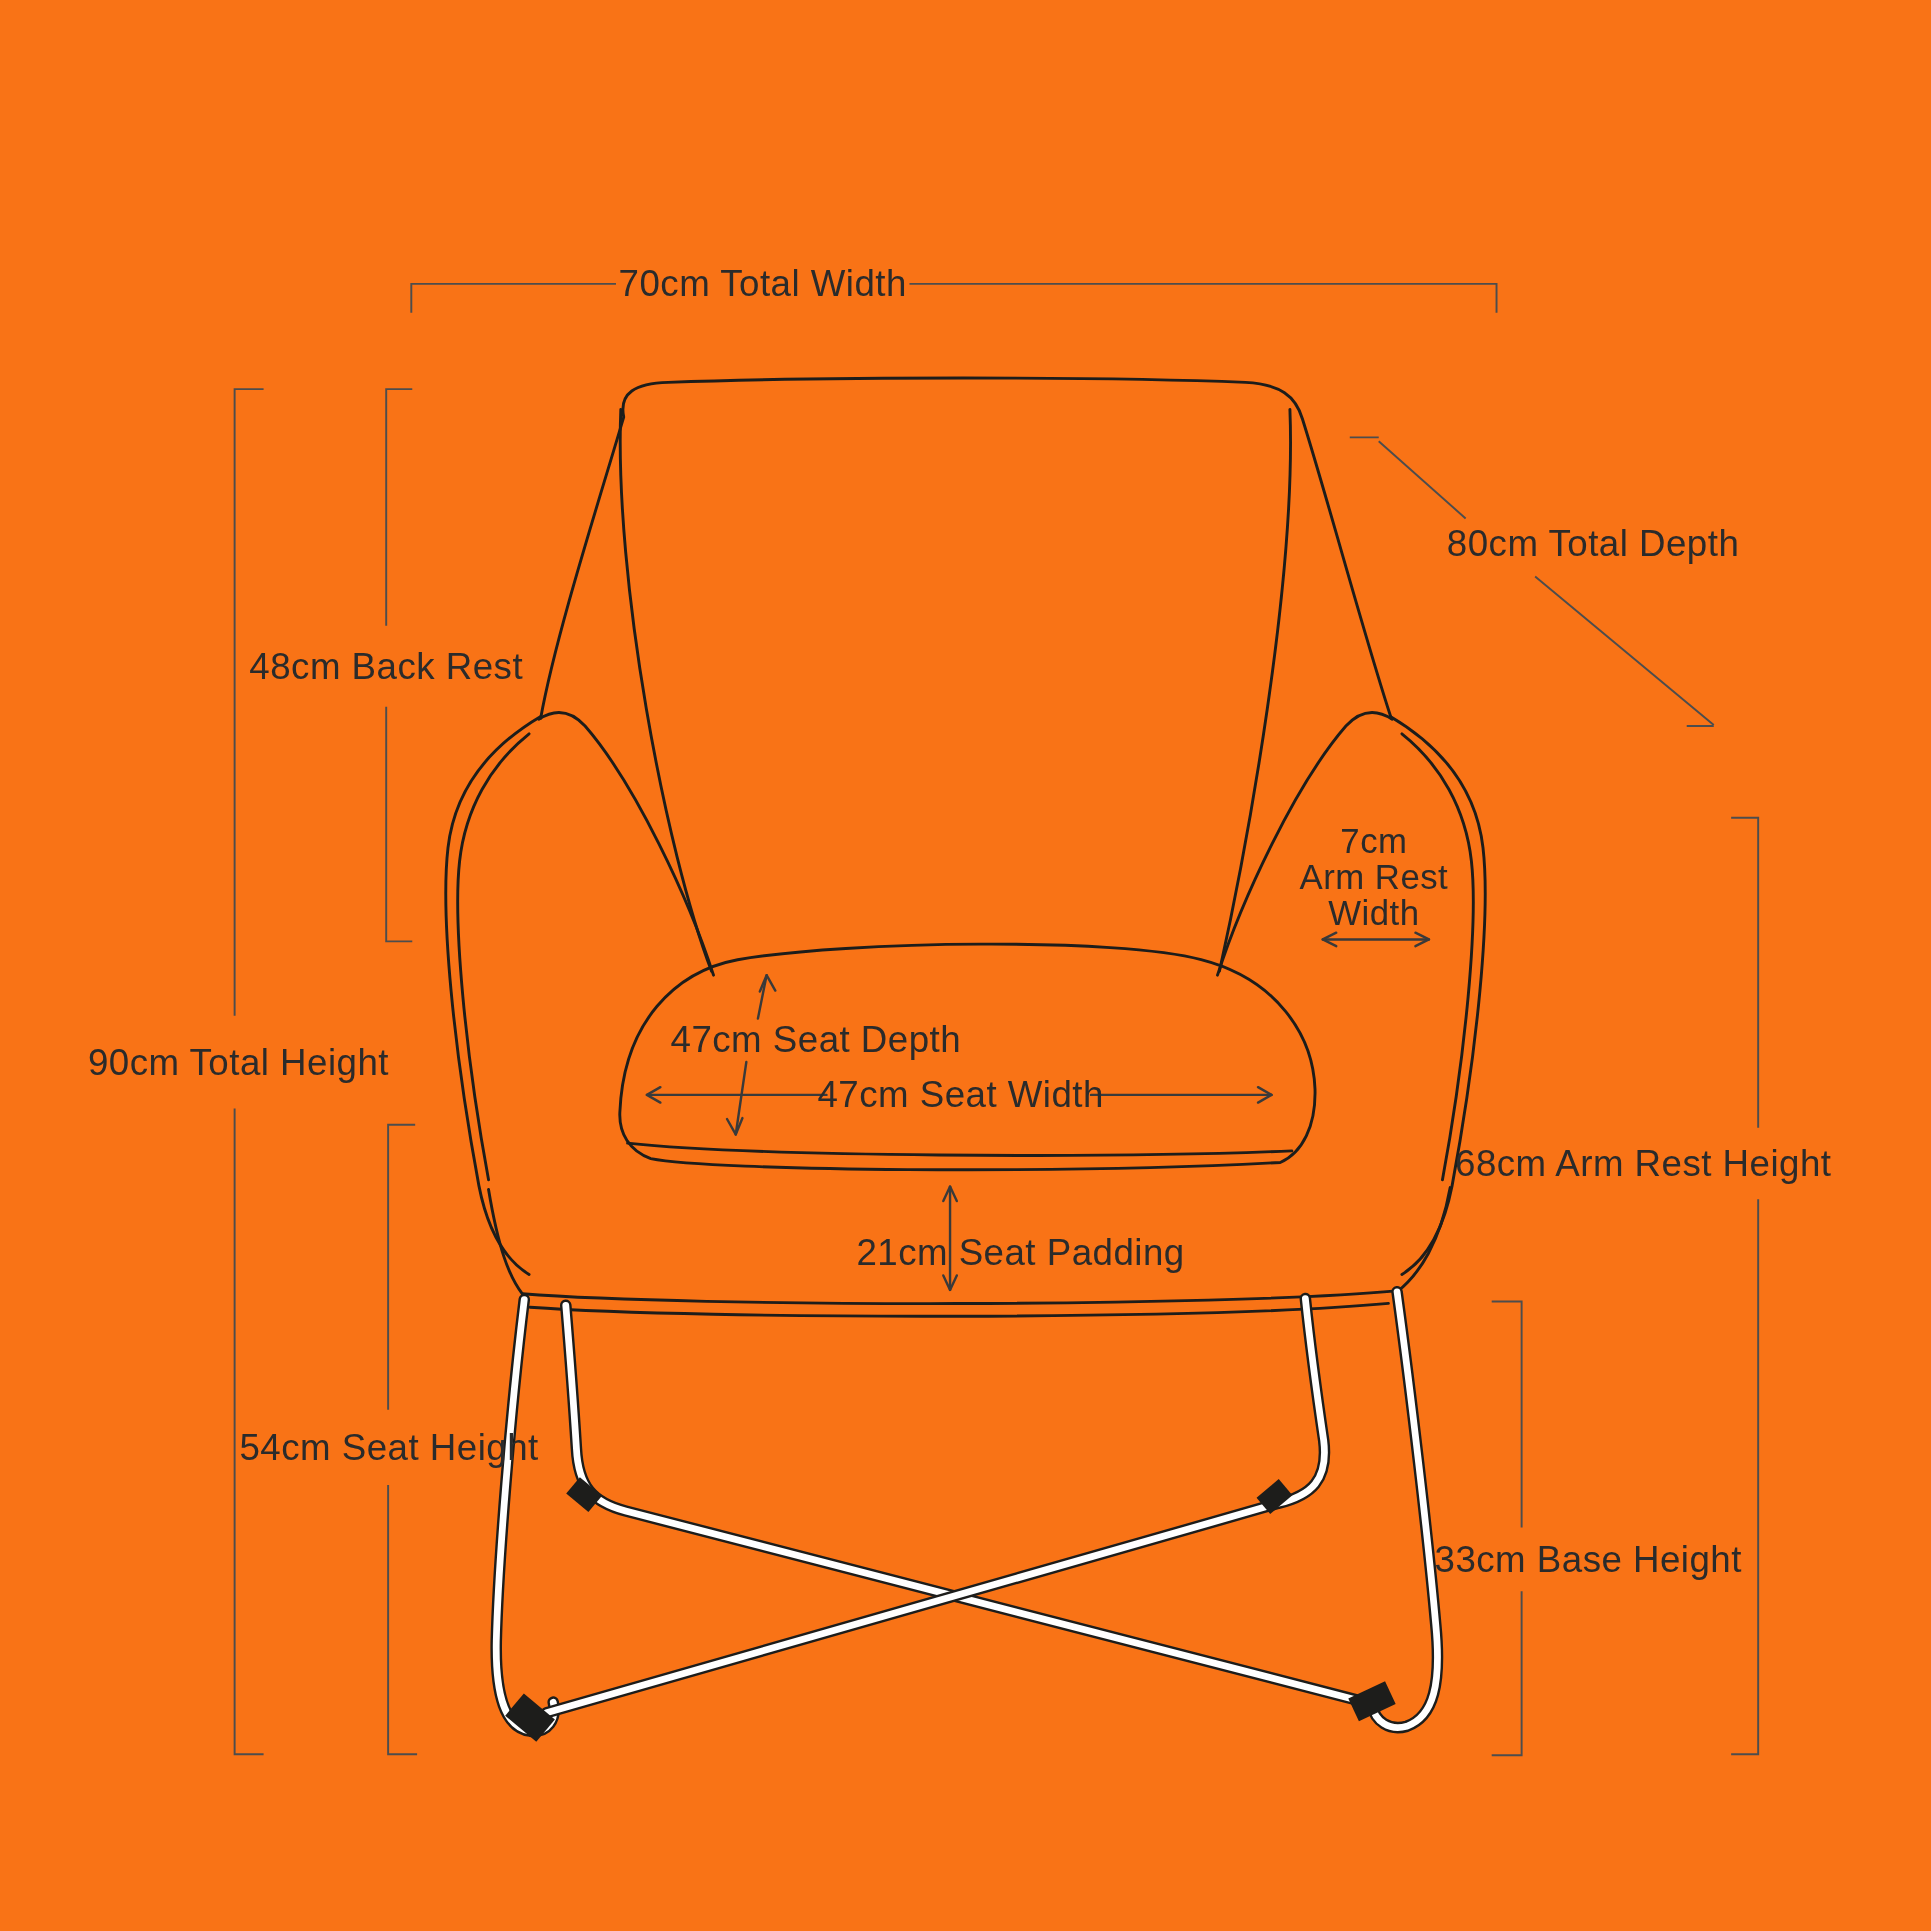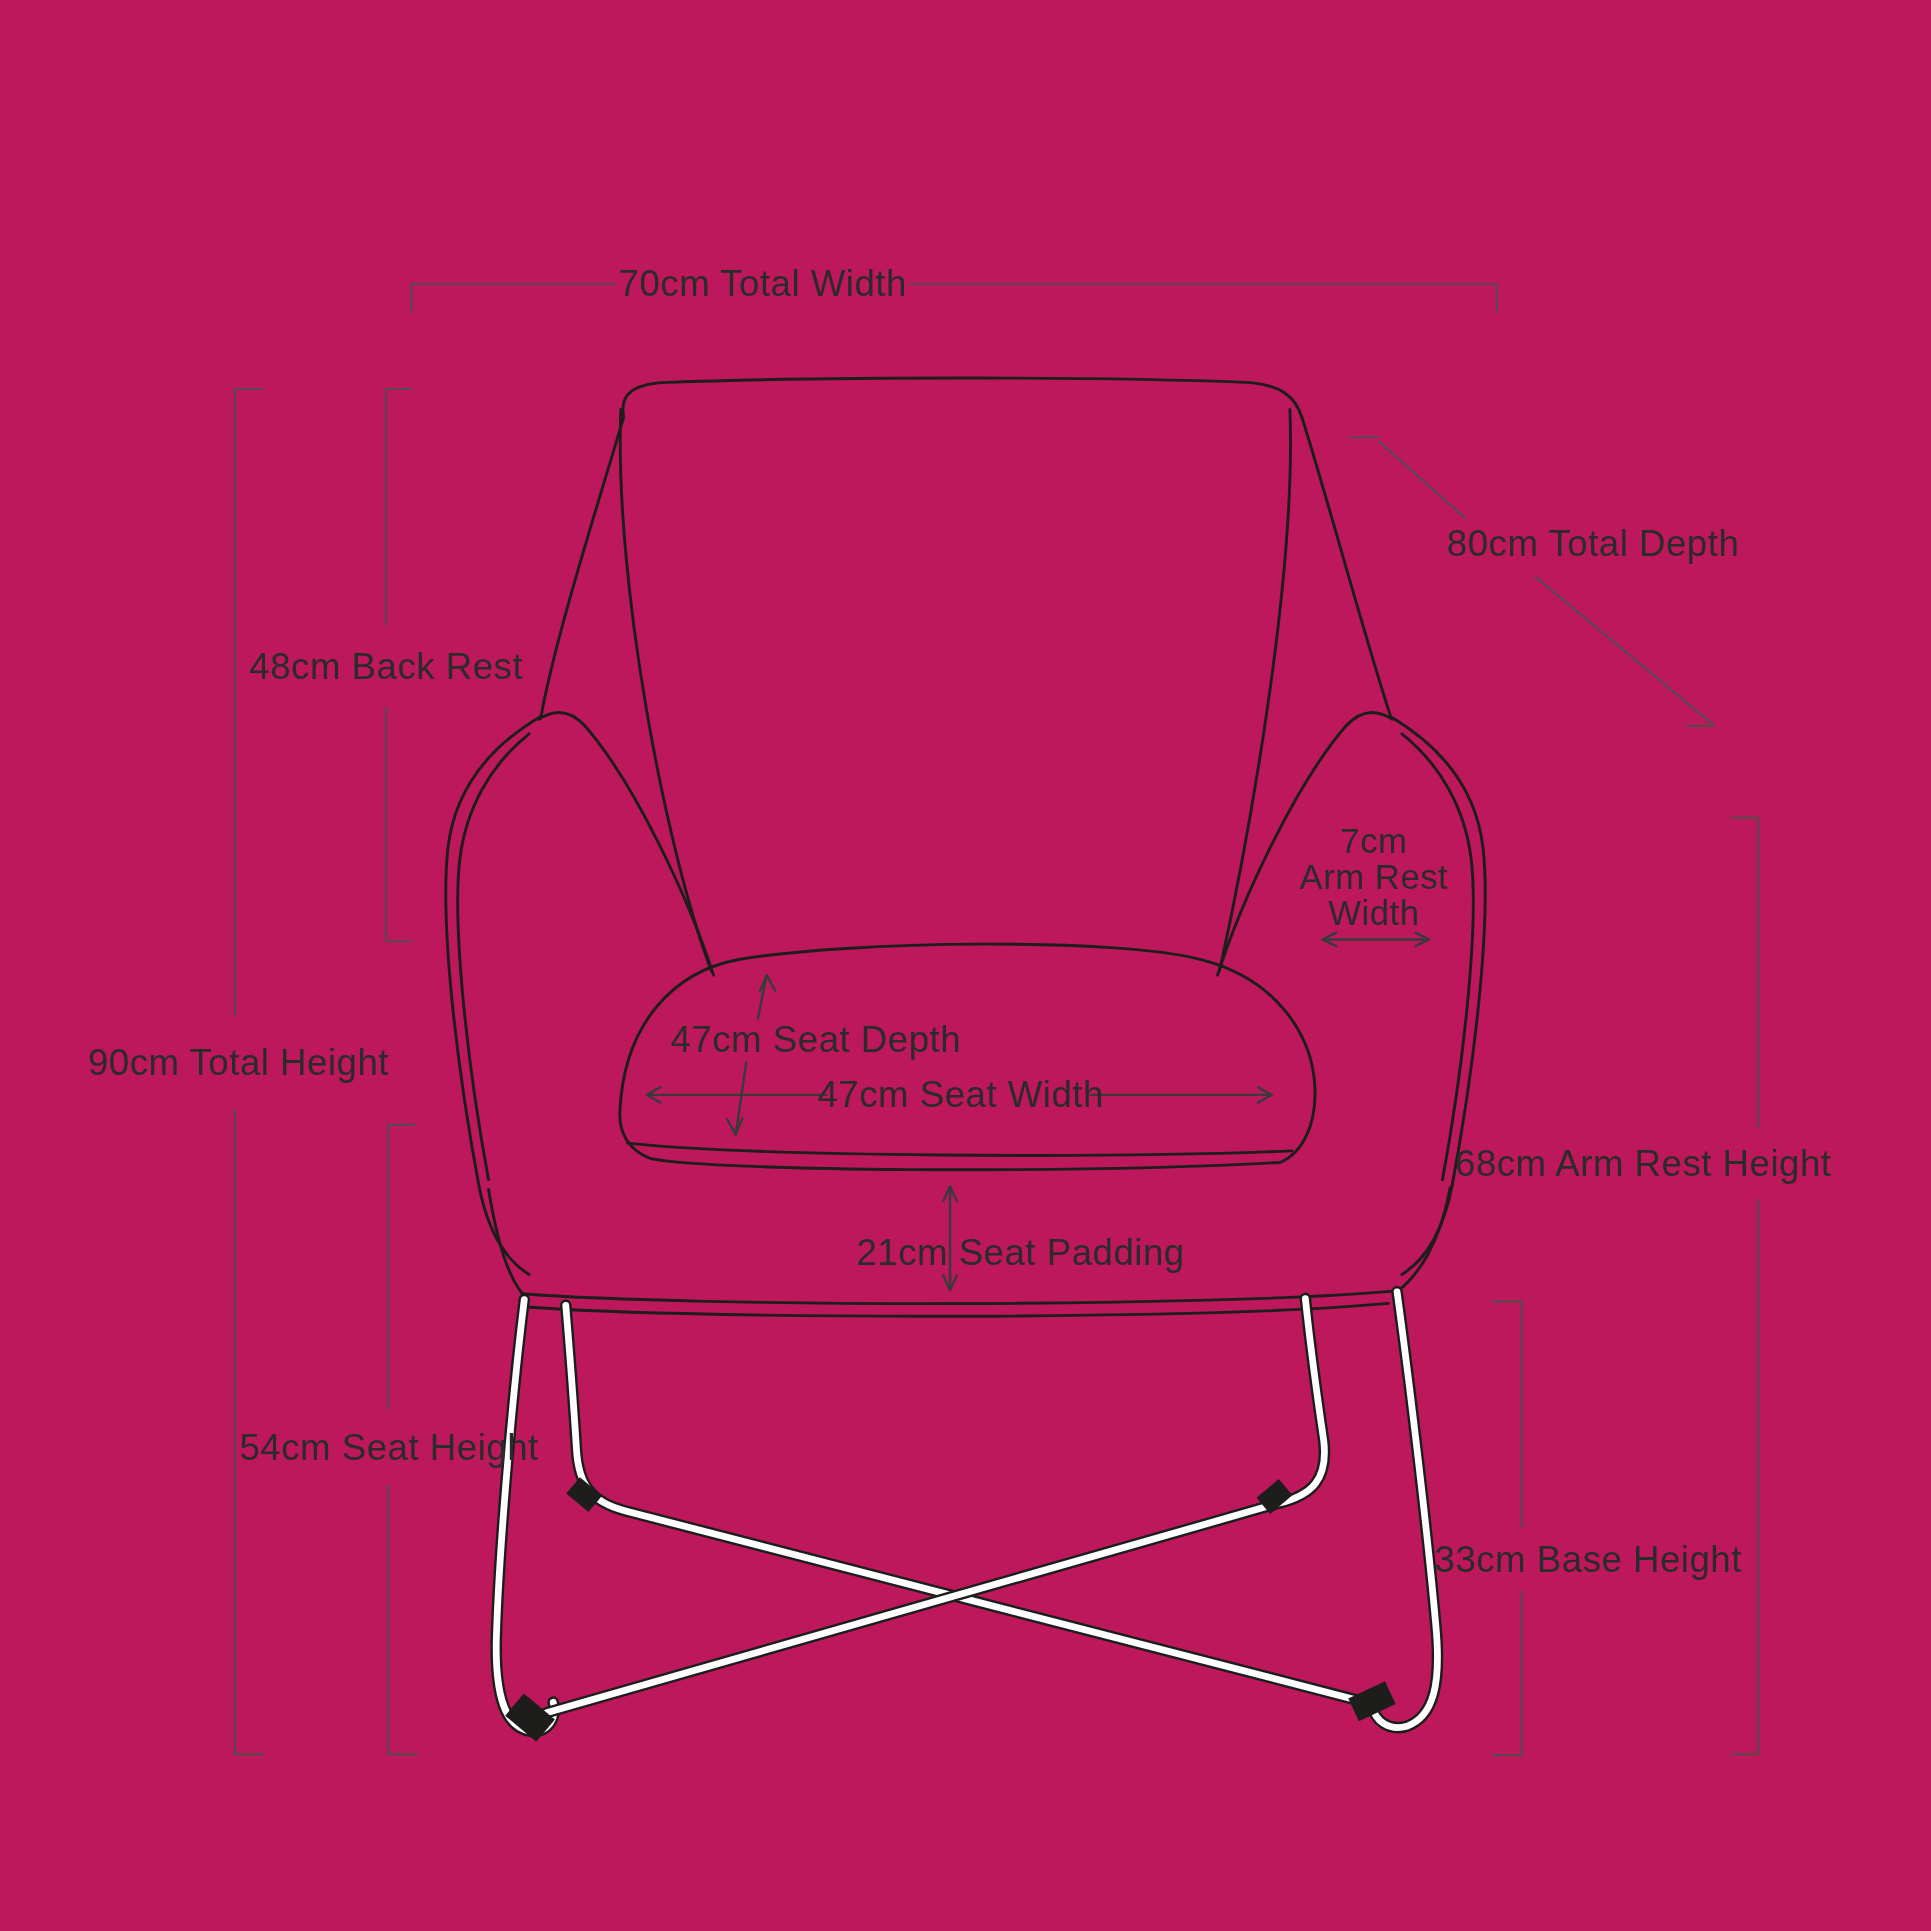--- a/index.html
+++ b/index.html
@@ -7,21 +7,21 @@
     padding: 0;
     background: #ffffff;
     width: 1931px;
     height: 1931px;
     font-family: "Liberation Sans", sans-serif;
   }
   .stage {
     position: relative;
     width: 1931px;
     height: 1931px;
-    background: #be185d;
+    background: #f97316;
     overflow: hidden;
   }
   svg { display: block; }
 
   .chair-line {
     fill: none;
     stroke: #1d1d1b;
     stroke-width: 3;
     stroke-linecap: round;
     stroke-linejoin: round;

